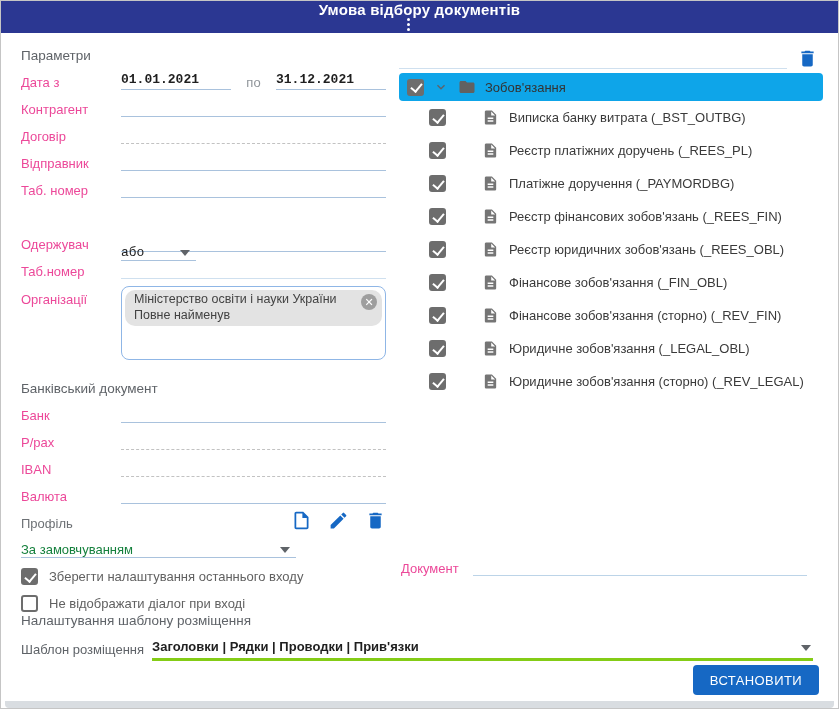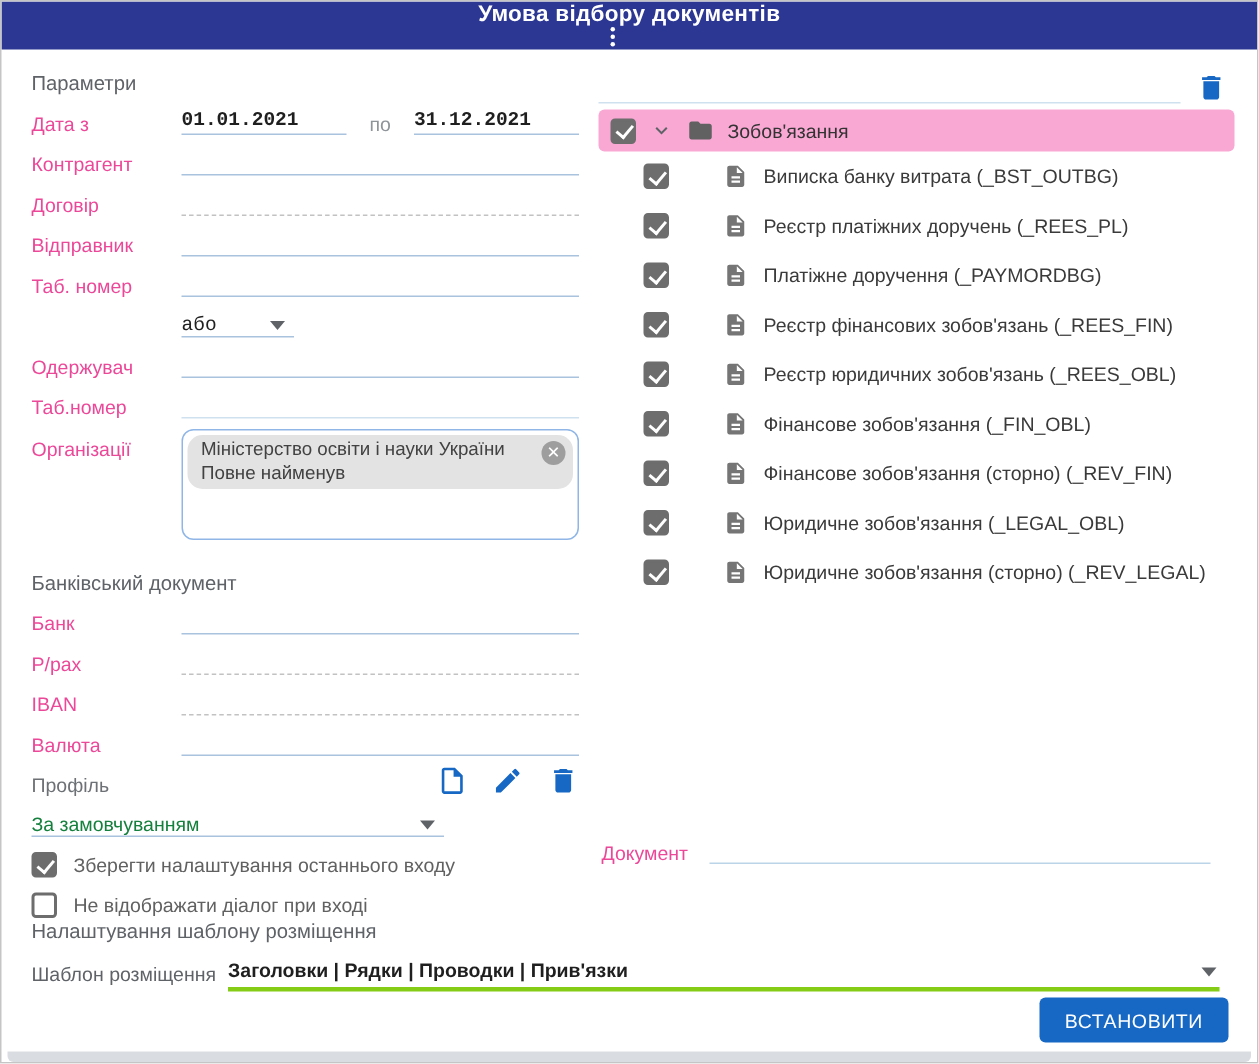--- a/index.html
+++ b/index.html
@@ -29,21 +29,21 @@
   
   .form-left { position:absolute; left:20px; top:40px; width:365px; }
   .frow { display:flex; align-items:flex-end; height:27px; padding-bottom:5px; }
   .frow .label { width:100px; flex:none; }
   .frow .field { flex:1; height:18px;font-family:Liberation Mono, monospace; }
   .date-input { width:100px; font-weight:600; color:#1f1f1f; }
   .to-label { width:45px; text-align:center; color:#8f9499; }
   .sel { position:relative; display:flex; align-items:flex-end; height:18px; cursor:pointer; }
   .sel .arr { position:absolute; right:6px; bottom:4px; width:0; height:0;
     border-left:5px solid transparent; border-right:5px solid transparent; border-top:6px solid #5f6368; }
-  .or-select { width:75px; }
+  .or-select { width:75px;margin-top:36px; }
   
   .org-row { display:flex; height:80px; margin-top:2px; }
   .org-row .label { width:100px; padding-top:6px; }
   .org-box { flex:1; border:1px solid #8fb6e6; border-radius:8px; padding:3px; height:74px; }
   .chip { position:relative; background:#e3e3e3; border-radius:10px; padding:2px 28px 3px 9px; color:#424242; font-size:12.5px; line-height:1.25; }
   .chip .x {
     position:absolute; right:5px; top:4px; width:16px; height:16px; border-radius:50%;
     background:#9e9e9e; color:#fff; font-size:11px; line-height:16px; text-align:center; cursor:pointer;
   }
   .gap8 { height:8px; }
@@ -58,21 +58,21 @@
     border:solid #fff; border-width:0 2px 2px 0; transform:rotate(40deg);
   }
   .cb-row { display:flex; align-items:center; height:27px; gap:11px; }
   .cb-label { color:#616161; }
   
   .tree { position:absolute; left:398px; top:44px; width:424px; }
   .tree-search { display:flex; align-items:flex-end; height:24px; }
   .tree-search .inp { width:388px; height:18px; border-bottom:1px solid #cfe0ef; }
   .tree-search svg { margin-left:10px; cursor:pointer; }
   .tree-root {
-    margin-top:4px; height:28px; background:#f9a8d4; border-radius:4px;
+    margin-top:4px; height:28px; background:#0ea5e9; border-radius:4px;
     display:flex; align-items:center; padding:0 8px; gap:9px; cursor:pointer;
   }
   .tree-root .lbl { color:#333; }
   .chev { width:16px; height:16px; cursor:pointer; }
   .tree-item { display:flex; align-items:center; height:33px; padding-left:30px; gap:10px; }
   .tree-item .doc { margin-left:26px; }
   .tree-item .lbl { color:#3a3a3a; }
   
   .doc-field { position:absolute; left:400px; top:549px; width:406px; display:flex; align-items:flex-end; height:26px; }
   .doc-field .label { width:72px; }

